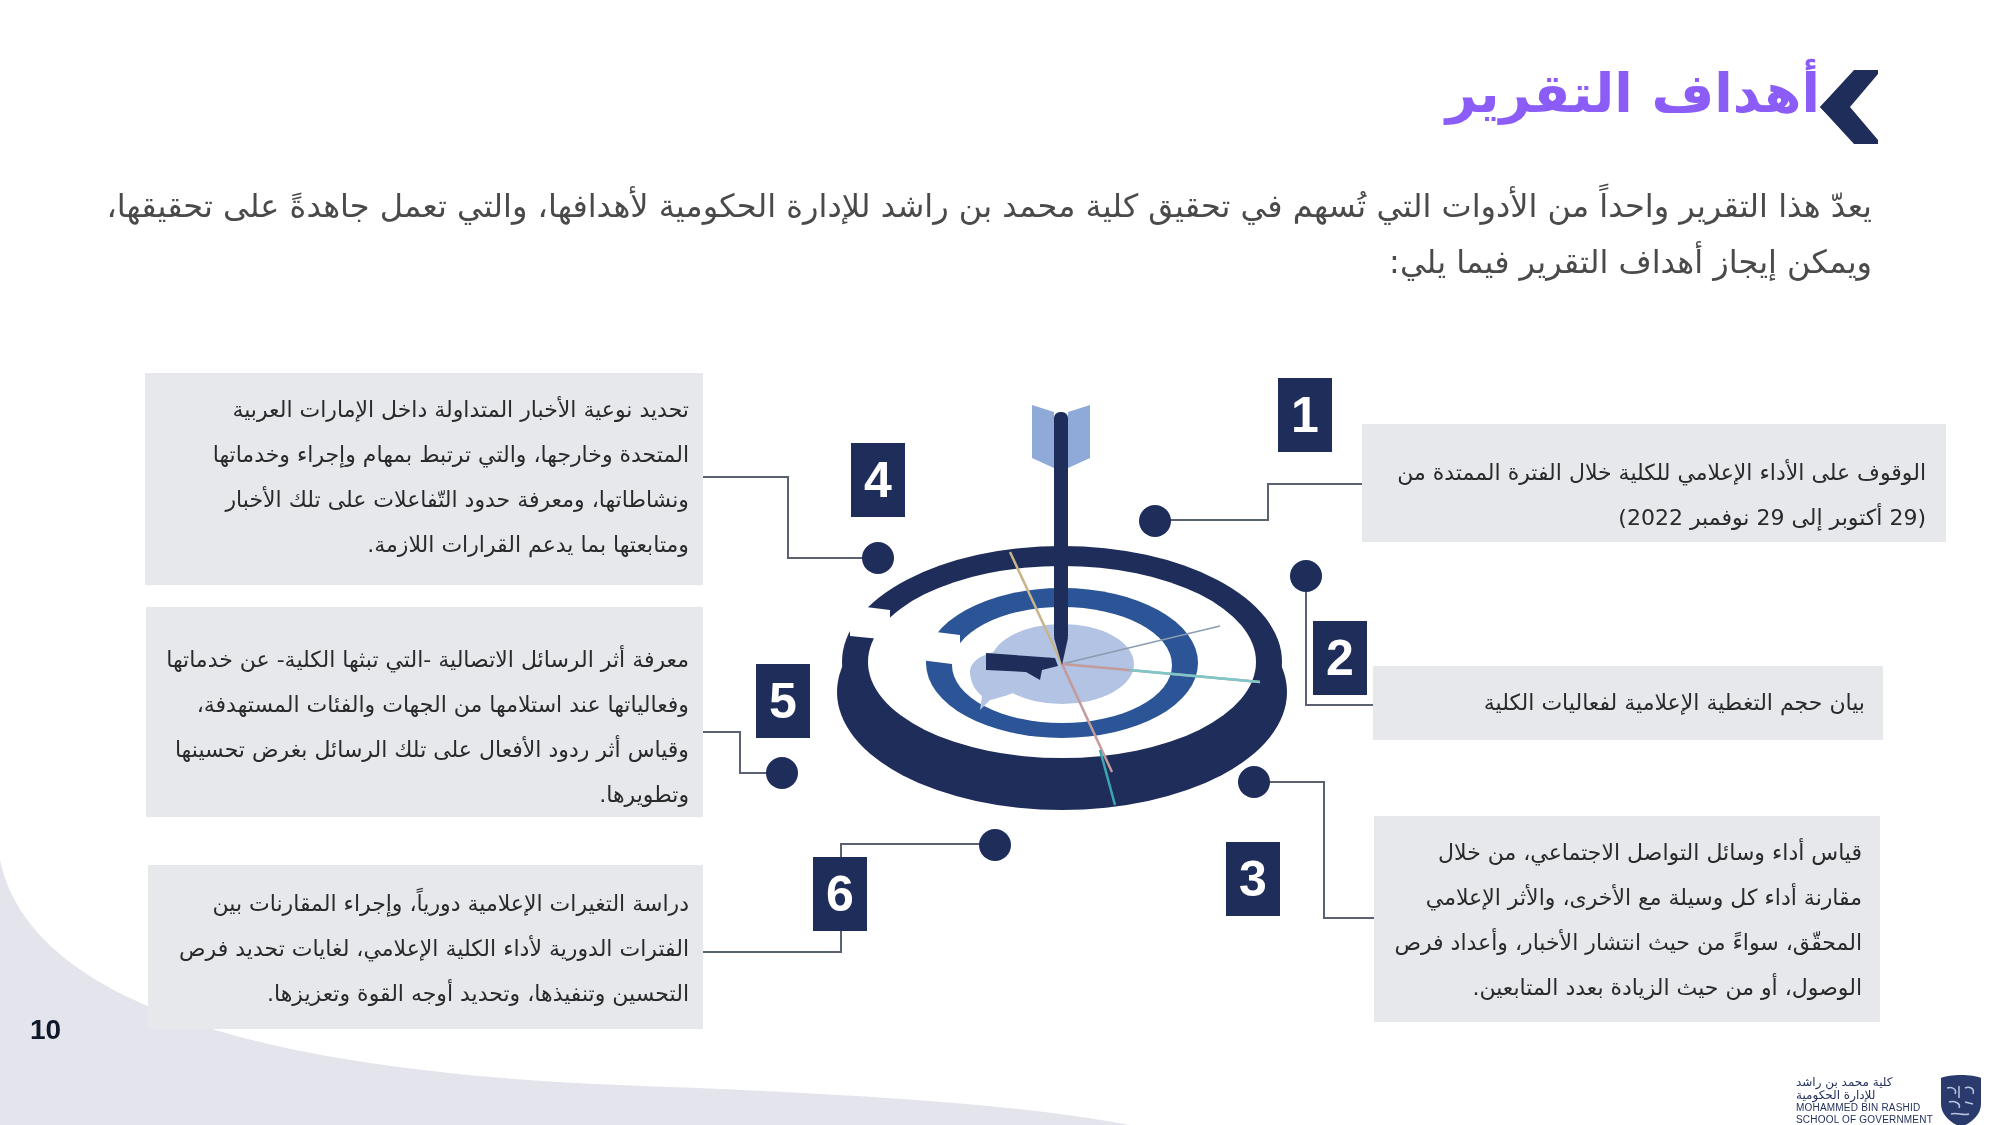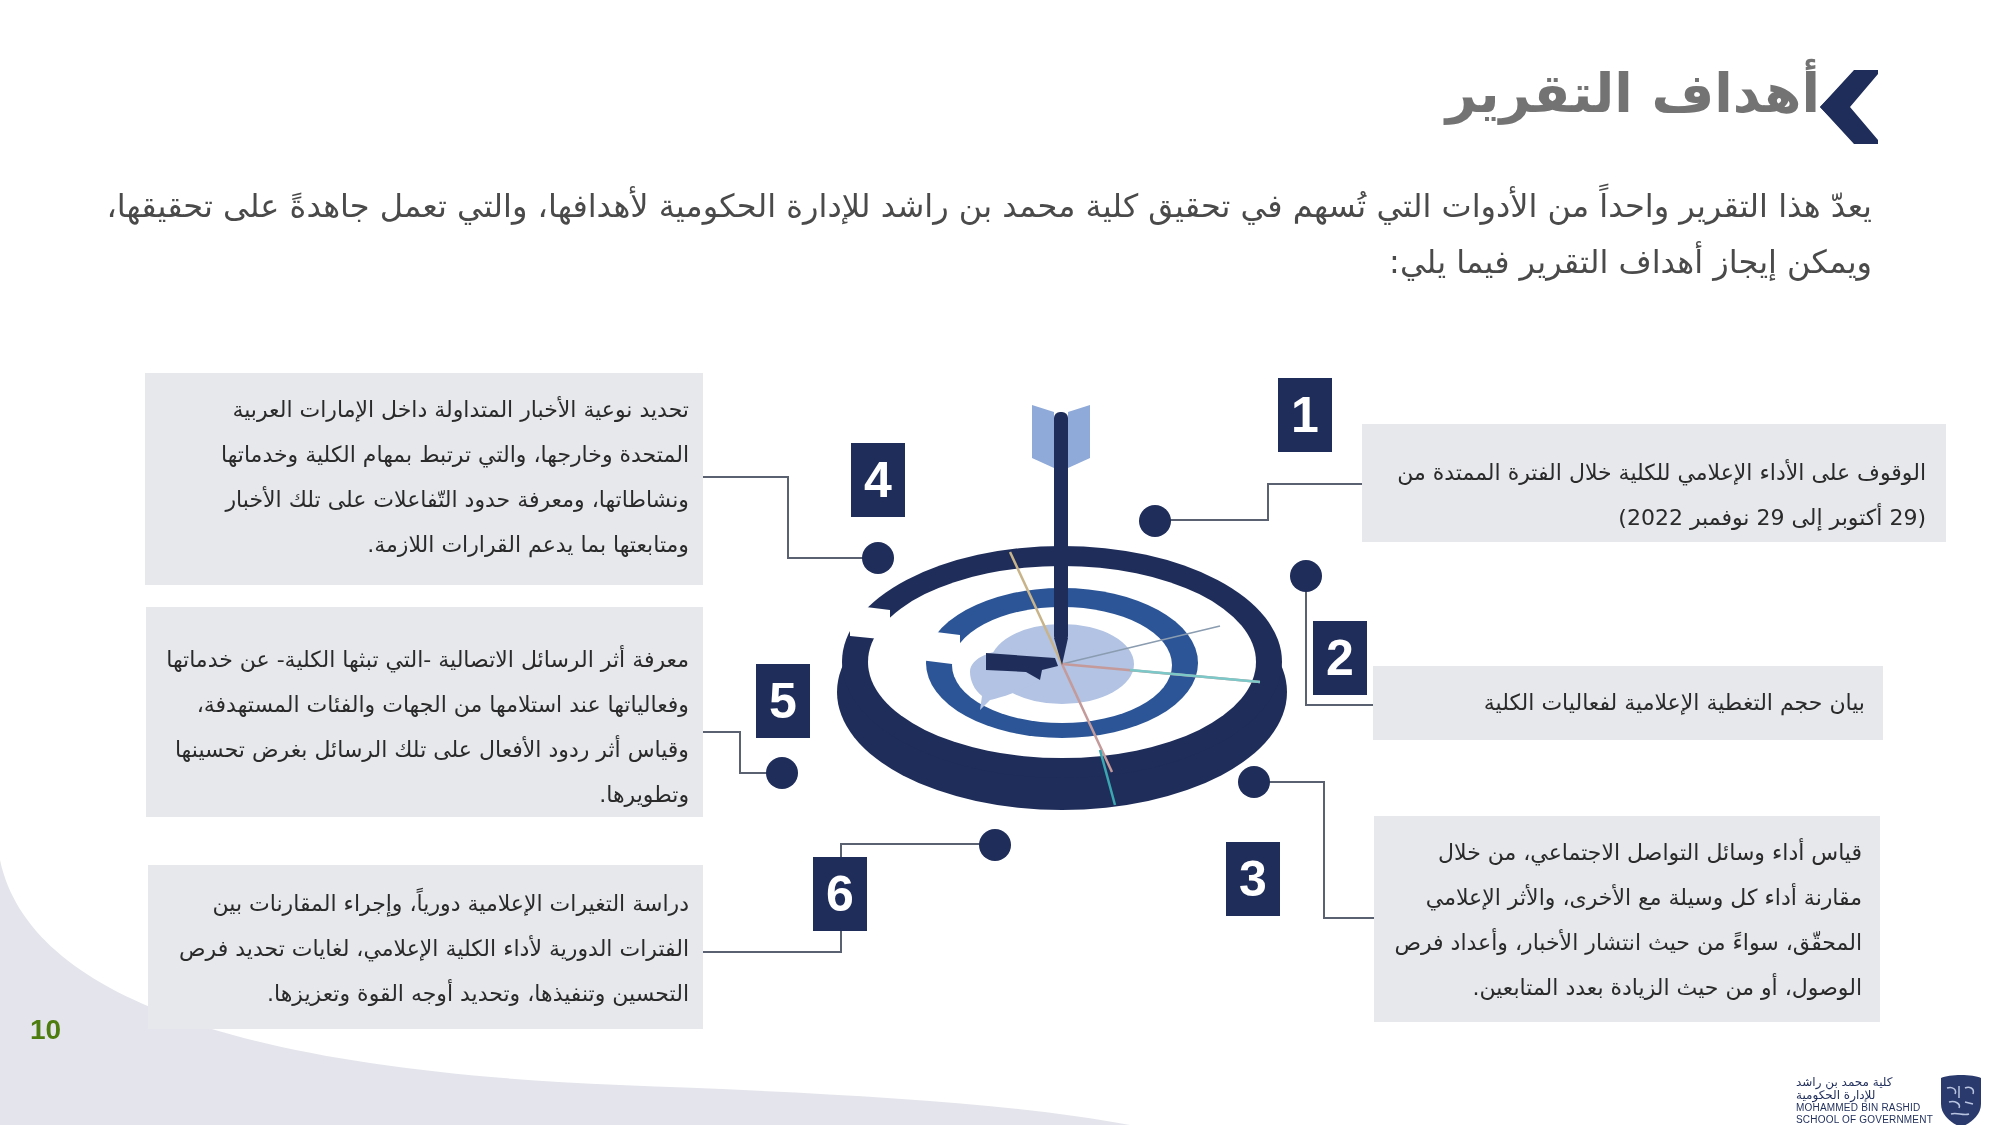--- a/index.html
+++ b/index.html
@@ -5,21 +5,21 @@
   html, body { margin: 0; padding: 0; }
   body {
     width: 2000px; height: 1125px; position: relative; overflow: hidden;
     background: #ffffff;
     font-family: "DejaVu Sans", "Liberation Sans", sans-serif;
     color: #333333;
   }
   .bg-curve { position: absolute; left: 0; top: 0; width: 2000px; height: 1125px; z-index: 0; }
   .abs { position: absolute; }
   .title {
-    right: 180px; top: 62px; font-size: 54px; font-weight: bold; color: #737373;
+    right: 180px; top: 62px; font-size: 54px; font-weight: bold; color: #8b5cf6;
     direction: rtl; white-space: nowrap; z-index: 2;
   }
   .chevron { left: 1820px; top: 70px; width: 58px; height: 74px; z-index: 2; }
   .intro {
     right: 128px; top: 178px; width: 1800px; direction: rtl; text-align: right;
     font-size: 32px; line-height: 56px; color: #4a4a4a; z-index: 2;
   }
   .card {
     background: #e6e8ec; direction: rtl; text-align: right; color: #2a2a2a;
     font-size: 22px; line-height: 45px; box-sizing: border-box; z-index: 2;
@@ -27,21 +27,21 @@
   .card p { margin: 0; }
   .num-box {
     background: #1f2d5a; color: #ffffff; font-weight: bold; font-size: 50px;
     width: 54px; height: 74px; display: flex; align-items: center; justify-content: center;
     font-family: "Liberation Sans", sans-serif; z-index: 3;
   }
   .dot { width: 32px; height: 32px; border-radius: 50%; background: #1f2d5a; z-index: 3; }
   .connectors { position: absolute; left: 0; top: 0; width: 2000px; height: 1125px; z-index: 1; pointer-events: none; }
   .target { left: 820px; top: 380px; width: 500px; height: 450px; z-index: 2; }
   .page-num {
-    left: 30px; top: 1014px; font-size: 28px; font-weight: bold; color: #4d7c0f;
+    left: 30px; top: 1014px; font-size: 28px; font-weight: bold; color: #0f172a;
     font-family: "Liberation Sans", sans-serif; z-index: 2;
   }
   .logo { left: 1796px; top: 1052px; width: 200px; height: 66px; z-index: 2; display: flex; align-items: center; gap: 6px; margin-top: 16px; }
   .logo-text { display: flex; flex-direction: column; align-items: flex-start; }
   .logo-ar { font-size: 12px; color: #1f2d5a; direction: rtl; line-height: 13px; }
   .logo-en { font-size: 10px; color: #1f2d5a; line-height: 12px; font-family: "Liberation Sans", sans-serif; letter-spacing: 0.2px; }
   .logo-shield { width: 44px; height: 54px; }
 </style>
 </head>
 <body>
@@ -78,21 +78,21 @@
 <div class="abs card" style="left:1362px; top:424px; width:584px; height:118px; padding:26px 20px 0 16px;">
   <p>الوقوف على الأداء الإعلامي للكلية خلال الفترة الممتدة من (29 أكتوبر إلى 29 نوفمبر 2022)</p>
 </div>
 <div class="abs card" style="left:1373px; top:666px; width:510px; height:74px; padding:14px 18px 0 24px;">
   <p>بيان حجم التغطية الإعلامية لفعاليات الكلية</p>
 </div>
 <div class="abs card" style="left:1374px; top:816px; width:506px; height:206px; padding:14px 18px 0 14px;">
   <p>قياس أداء وسائل التواصل الاجتماعي، من خلال مقارنة أداء كل وسيلة مع الأخرى، والأثر الإعلامي المحقّق، سواءً من حيث انتشار الأخبار، وأعداد فرص الوصول، أو من حيث الزيادة بعدد المتابعين.</p>
 </div>
 <div class="abs card" style="left:145px; top:373px; width:558px; height:212px; padding:14px 14px 0 14px;">
-  <p>تحديد نوعية الأخبار المتداولة داخل الإمارات العربية المتحدة وخارجها، والتي ترتبط بمهام الكلية وخدماتها ونشاطاتها، ومعرفة حدود التّفاعلات على تلك الأخبار ومتابعتها بما يدعم القرارات اللازمة.</p>
+  <p>تحديد نوعية الأخبار المتداولة داخل الإمارات العربية المتحدة وخارجها، والتي ترتبط بمهام وإجراء وخدماتها ونشاطاتها، ومعرفة حدود التّفاعلات على تلك الأخبار ومتابعتها بما يدعم القرارات اللازمة.</p>
 </div>
 <div class="abs card" style="left:146px; top:607px; width:557px; height:210px; padding:30px 14px 0 14px;">
   <p>معرفة أثر الرسائل الاتصالية -التي تبثها الكلية- عن خدماتها وفعالياتها عند استلامها من الجهات والفئات المستهدفة، وقياس أثر ردود الأفعال على تلك الرسائل بغرض تحسينها وتطويرها.</p>
 </div>
 <div class="abs card" style="left:148px; top:865px; width:555px; height:164px; padding:16px 14px 0 14px;">
   <p>دراسة التغيرات الإعلامية دورياً، وإجراء المقارنات بين الفترات الدورية لأداء الكلية الإعلامي، لغايات تحديد فرص التحسين وتنفيذها، وتحديد أوجه القوة وتعزيزها.</p>
 </div>
 
 <div class="abs num-box" style="left:1278px; top:378px;">1</div>
 <div class="abs num-box" style="left:1313px; top:621px;">2</div>

